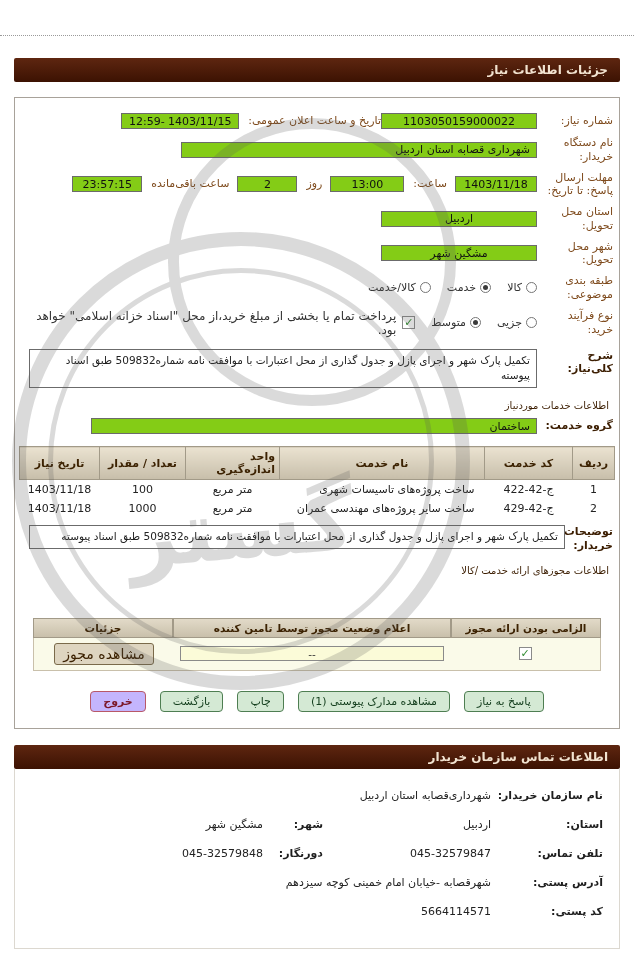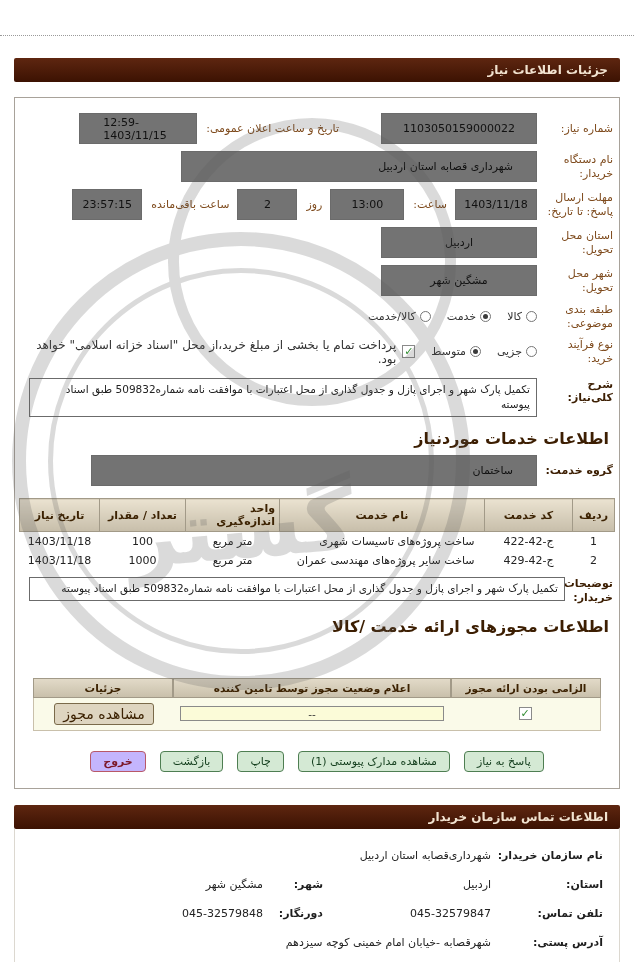--- a/index.html
+++ b/index.html
@@ -12,48 +12,48 @@
 
   .bar { background:linear-gradient(#5e2610,#3c1202); color:#f2e3d0; font-size:12px;
          font-weight:bold; padding:5px 12px; border-radius:2px; letter-spacing:.2px; }
 
   .panel1 { border:1px solid #a8a29a; background:#fff; margin-top:15px; padding:8px 4px 10px; }
 
   .frow { display:flex; align-items:center; margin:7px 2px; font-size:11px; }
   .flabel { color:#7e4a1c; width:76px; text-align:right; line-height:1.25; flex-shrink:0; padding-left:4px; }
   .blabel { color:#3c1e02; font-weight:bold; }
 
-  .ibox { border:1px solid #6b6b6b; background:#737373; height:31px; font-size:11px;
-          display:flex; align-items:center; justify-content:center; padding:0 23px; color:#111; }
+  .ibox { border:1px solid #6b6b6b; background:#84cc16; height:16px; font-size:11px;
+          display:flex; align-items:center; justify-content:center; padding:0 6px; color:#111; }
   .ibox.start { justify-content:flex-start; }
   .ibox.ltr { direction:ltr; }
   .w156 { width:156px; } .w118 { width:118px; } .w82 { width:82px; } .w74 { width:74px; }
   .w60 { width:60px; } .w70 { width:70px; }
 
-  .gap42 { margin-right:42px; } .gap8 { margin-right:8px; } .gap5 { margin-right:5px; }
+  .gap42 { } .gap8 { margin-right:8px; } .gap5 { margin-right:5px; }
 
   .link { color:#e07a1e; font-size:11px; margin-right:10px; cursor:pointer; white-space:nowrap; }
 
   .radio-opt { display:inline-flex; align-items:center; margin-left:16px; color:#333; }
   .radio { width:11px; height:11px; border:1px solid #767676; border-radius:50%; background:#fff;
            display:inline-block; margin-left:4px; position:relative; flex-shrink:0; }
   .radio.sel::after { content:""; position:absolute; inset:2px; background:#3a3a3a; border-radius:50%; }
 
   .checkbox { width:13px; height:13px; border:1px solid #8a8a8a; background:#fff; display:inline-flex;
               align-items:center; justify-content:center; color:#2e8b2e; font-weight:bold;
               font-size:11px; flex-shrink:0; }
   .checkbox::after { content:"✓"; }
 
   .treasury { font-size:12px; color:#333; margin-right:6px; }
 
   .descbox { border:1px solid #6b6b6b; background:#fff; flex:1; min-height:32px; font-size:10.5px;
              padding:3px 6px; line-height:1.5; margin-left:8px; }
   .descbox.one { min-height:18px; }
 
-  .sec-title { font-weight:bold; color:#3c1e02; font-size:16px; margin:12px 6px 6px; }
+  .sec-title { font-weight:normal; color:#3c1e02; font-size:10px; margin:12px 6px 6px; }
 
   .svc-table { width:100%; border-collapse:collapse; margin:12px 0 6px; }
   .svc-table th { background:linear-gradient(#eae2d0,#c7beaa); border:1px solid #a29a88;
                   font-size:11px; color:#3c2202; padding:3px 4px; font-weight:bold; }
   .svc-table td { font-size:11px; padding:3px 4px; text-align:center; color:#222; }
   .svc-table td.name { text-align:right; padding-right:10px; }
   .col-row{width:42px;} .col-code{width:88px;} .col-unit{width:94px;text-align:right;} .col-qty{width:86px;text-align:center;} .col-date{width:80px;}
 
   .lic-table { margin:42px 14px 0; font-size:10.5px; }
   .lic-head { display:flex; }

